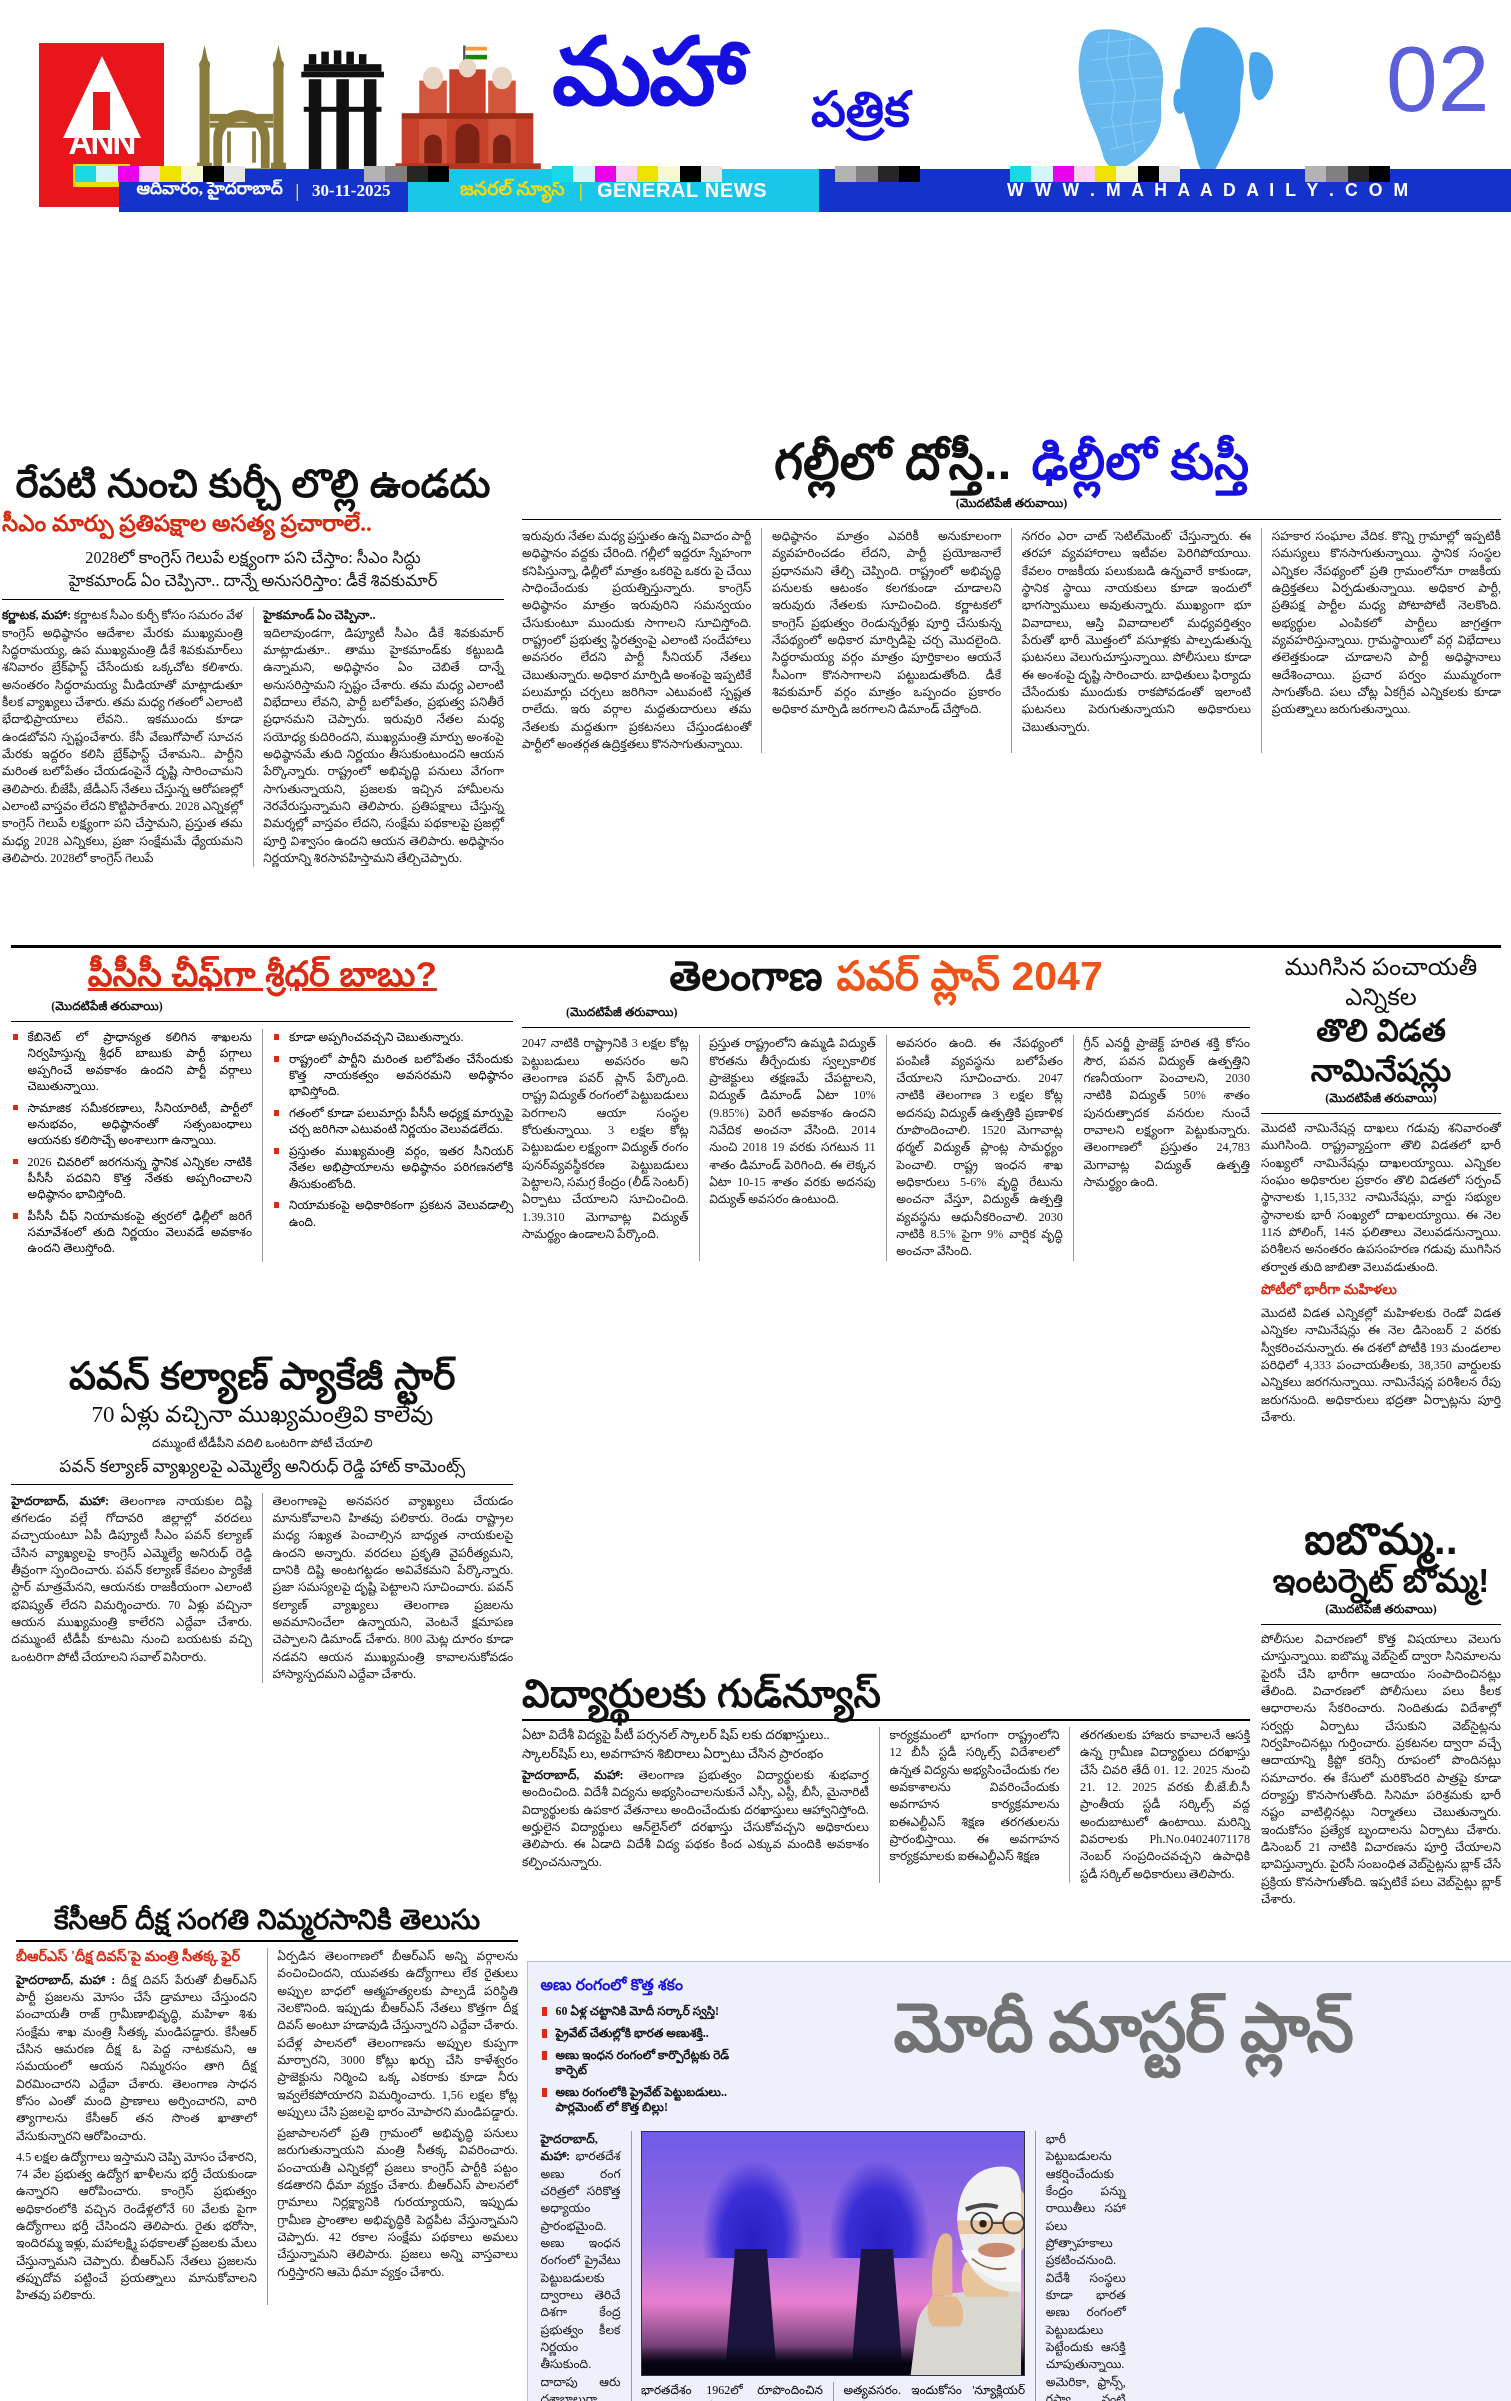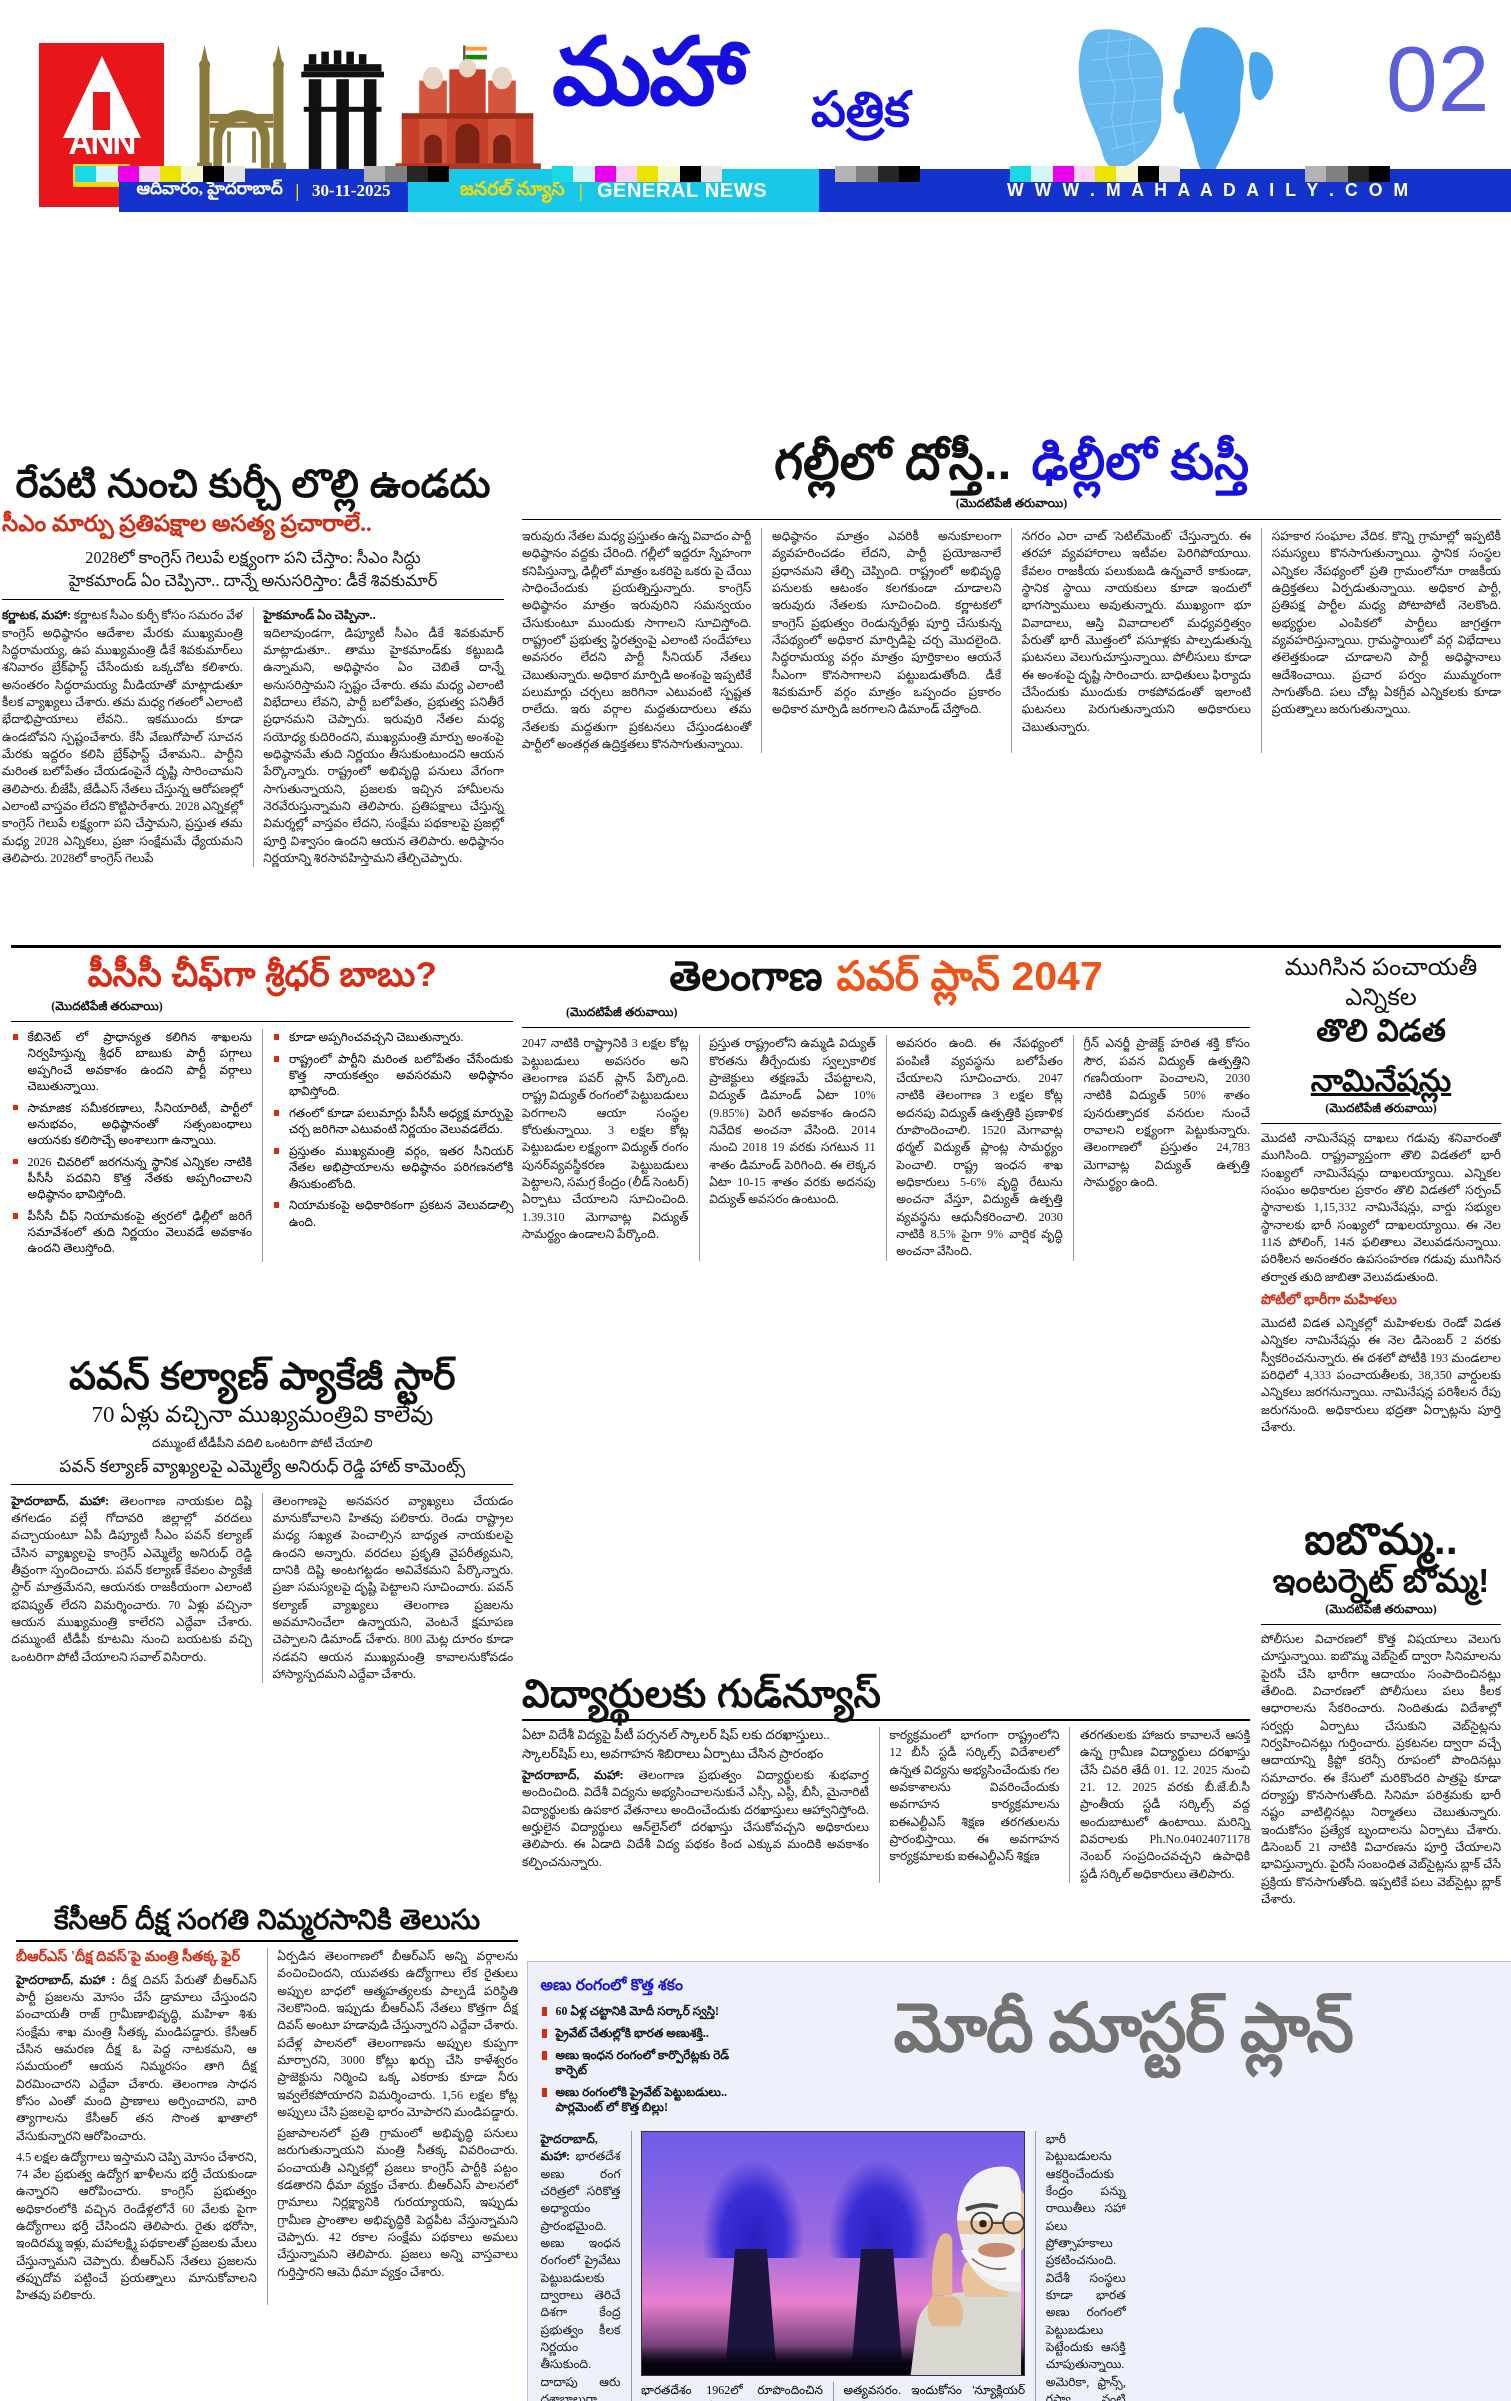--- a/index.html
+++ b/index.html
@@ -301,21 +301,21 @@
       <div class="vline"></div>
       <div class="col" style="width:234px;">నగరం ఎరా చాట్ 'సెటిల్‌మెంట్' చేస్తున్నారు. ఈ తరహా వ్యవహారాలు ఇటీవల పెరిగిపోయాయి. కేవలం రాజకీయ పలుకుబడి ఉన్నవారే కాకుండా, స్థానిక స్థాయి నాయకులు కూడా ఇందులో భాగస్వాములు అవుతున్నారు. ముఖ్యంగా భూ వివాదాలు, ఆస్తి వివాదాలలో మధ్యవర్తిత్వం పేరుతో భారీ మొత్తంలో వసూళ్లకు పాల్పడుతున్న ఘటనలు వెలుగుచూస్తున్నాయి. పోలీసులు కూడా ఈ అంశంపై దృష్టి సారించారు. బాధితులు ఫిర్యాదు చేసేందుకు ముందుకు రాకపోవడంతో ఇలాంటి ఘటనలు పెరుగుతున్నాయని అధికారులు చెబుతున్నారు.</div>
       <div class="vline"></div>
       <div class="col" style="width:234px;">సహకార సంఘాల వేదిక. కొన్ని గ్రామాల్లో ఇప్పటికీ సమస్యలు కొనసాగుతున్నాయి. స్థానిక సంస్థల ఎన్నికల నేపథ్యంలో ప్రతి గ్రామంలోనూ రాజకీయ ఉద్రిక్తతలు ఏర్పడుతున్నాయి. అధికార పార్టీ, ప్రతిపక్ష పార్టీల మధ్య పోటాపోటీ నెలకొంది. అభ్యర్థుల ఎంపికలో పార్టీలు జాగ్రత్తగా వ్యవహరిస్తున్నాయి. గ్రామస్థాయిలో వర్గ విభేదాలు తలెత్తకుండా చూడాలని పార్టీ అధిష్ఠానాలు ఆదేశించాయి. ప్రచార పర్వం ముమ్మరంగా సాగుతోంది. పలు చోట్ల ఏకగ్రీవ ఎన్నికలకు కూడా ప్రయత్నాలు జరుగుతున్నాయి.</div>
     </div>
   </div>
 
   <div class="blk rule-h-thick" style="left:11.3px; top:733px; width:1490px;"></div>
 
   <div class="blk" style="left:11.3px; top:744px; width:502px;">
-    <div class="hl-black hl-red" style="font-size:35px;">పీసీసీ చీఫ్‌గా శ్రీధర్ బాబు?</div>
+    <div class="hl-black hl-red" style="font-size:35px;text-decoration:underline;">పీసీసీ చీఫ్‌గా శ్రీధర్ బాబు?</div>
     <div class="contd" style="margin-top:7.5px; text-align:left; padding-left:40px;">(మొదటిపేజీ తరువాయి)</div>
     <div class="rule-h" style="margin-top:5px;"></div>
     <div class="cols" style="margin-top:7.5px;">
       <ul class="bullets" style="width:246px;">
           <li>కేబినెట్ లో ప్రాధాన్యత కలిగిన శాఖలను నిర్వహిస్తున్న శ్రీధర్ బాబుకు పార్టీ పగ్గాలు అప్పగించే అవకాశం ఉందని పార్టీ వర్గాలు చెబుతున్నాయి.</li>
           <li>సామాజిక సమీకరణాలు, సీనియారిటీ, పార్టీలో అనుభవం, అధిష్ఠానంతో సత్సంబంధాలు ఆయనకు కలిసొచ్చే అంశాలుగా ఉన్నాయి.</li>
           <li>2026 చివరిలో జరగనున్న స్థానిక ఎన్నికల నాటికి పీసీసీ పదవిని కొత్త నేతకు అప్పగించాలని అధిష్ఠానం భావిస్తోంది.</li>
           <li>పీసీసీ చీఫ్ నియామకంపై త్వరలో ఢిల్లీలో జరిగే సమావేశంలో తుది నిర్ణయం వెలువడే అవకాశం ఉందని తెలుస్తోంది.</li>
         </ul>
       <div class="vline"></div>
@@ -343,21 +343,21 @@
       <div class="vline"></div>
       <div class="col" style="width:172px;">అవసరం ఉంది. ఈ నేపథ్యంలో పంపిణీ వ్యవస్థను బలోపేతం చేయాలని సూచించారు. 2047 నాటికి తెలంగాణ 3 లక్షల కోట్ల అదనపు విద్యుత్ ఉత్పత్తికి ప్రణాళిక రూపొందించాలి. 1520 మెగావాట్ల థర్మల్ విద్యుత్ ప్లాంట్ల సామర్థ్యం పెంచాలి. రాష్ట్ర ఇంధన శాఖ అధికారులు 5-6% వృద్ధి రేటును అంచనా వేస్తూ, విద్యుత్ ఉత్పత్తి వ్యవస్థను ఆధునీకరించాలి. 2030 నాటికి 8.5% పైగా 9% వార్షిక వృద్ధి అంచనా వేసింది.</div>
       <div class="vline"></div>
       <div class="col" style="width:172px;">గ్రీన్ ఎనర్జీ ప్రాజెక్ట్ హరిత శక్తి కోసం సౌర, పవన విద్యుత్ ఉత్పత్తిని గణనీయంగా పెంచాలని, 2030 నాటికి విద్యుత్ 50% శాతం పునరుత్పాదక వనరుల నుంచే రావాలని లక్ష్యంగా పెట్టుకున్నారు. తెలంగాణలో ప్రస్తుతం 24,783 మెగావాట్ల విద్యుత్ ఉత్పత్తి సామర్థ్యం ఉంది.</div>
     </div>
   </div>
 
   <div class="blk" style="left:1261px; top:740px; width:240px;">
     <div class="deck" style="font-size:24px;">ముగిసిన పంచాయతీ ఎన్నికల</div>
     <div class="hl-black" style="font-size:31px; margin-top:2.5px;">తొలి విడత</div>
-    <div class="hl-black" style="font-size:31px; margin-top:19px;text-decoration:underline;">నామినేషన్లు</div>
+    <div class="hl-black" style="font-size:31px; margin-top:9px;">నామినేషన్లు</div>
     <div class="contd" style="margin-top:5px;">(మొదటిపేజీ తరువాయి)</div>
     <div class="rule-h" style="margin-top:5px;"></div>
     <div class="col" style="margin-top:6.3px;">మొదటి నామినేషన్ల దాఖలు గడువు శనివారంతో ముగిసింది. రాష్ట్రవ్యాప్తంగా తొలి విడతలో భారీ సంఖ్యలో నామినేషన్లు దాఖలయ్యాయి. ఎన్నికల సంఘం అధికారుల ప్రకారం తొలి విడతలో సర్పంచ్ స్థానాలకు 1,15,332 నామినేషన్లు, వార్డు సభ్యుల స్థానాలకు భారీ సంఖ్యలో దాఖలయ్యాయి. ఈ నెల 11న పోలింగ్, 14న ఫలితాలు వెలువడనున్నాయి. పరిశీలన అనంతరం ఉపసంహరణ గడువు ముగిసిన తర్వాత తుది జాబితా వెలువడుతుంది.</div>
     <div class="deck-red" style="font-size:14px; margin-top:6.3px;">పోటీలో భారీగా మహిళలు</div>
     <div class="col" style="margin-top:3.8px;">మొదటి విడత ఎన్నికల్లో మహిళలకు రెండో విడత ఎన్నికల నామినేషన్లు ఈ నెల డిసెంబర్ 2 వరకు స్వీకరించనున్నారు. ఈ దశలో పోటీకి 193 మండలాల పరిధిలో 4,333 పంచాయతీలకు, 38,350 వార్డులకు ఎన్నికలు జరగనున్నాయి. నామినేషన్ల పరిశీలన రేపు జరుగనుంది. అధికారులు భద్రతా ఏర్పాట్లను పూర్తి చేశారు.</div>
   </div>
 
   <div class="blk" style="left:1261px; top:1306px; width:240px;">
     <div class="hl-black" style="font-size:43px;">ఐబొమ్మ..</div>
     <div class="hl-black" style="font-size:33px; margin-top:2.5px;">ఇంటర్నెట్ బొమ్మ!</div>

